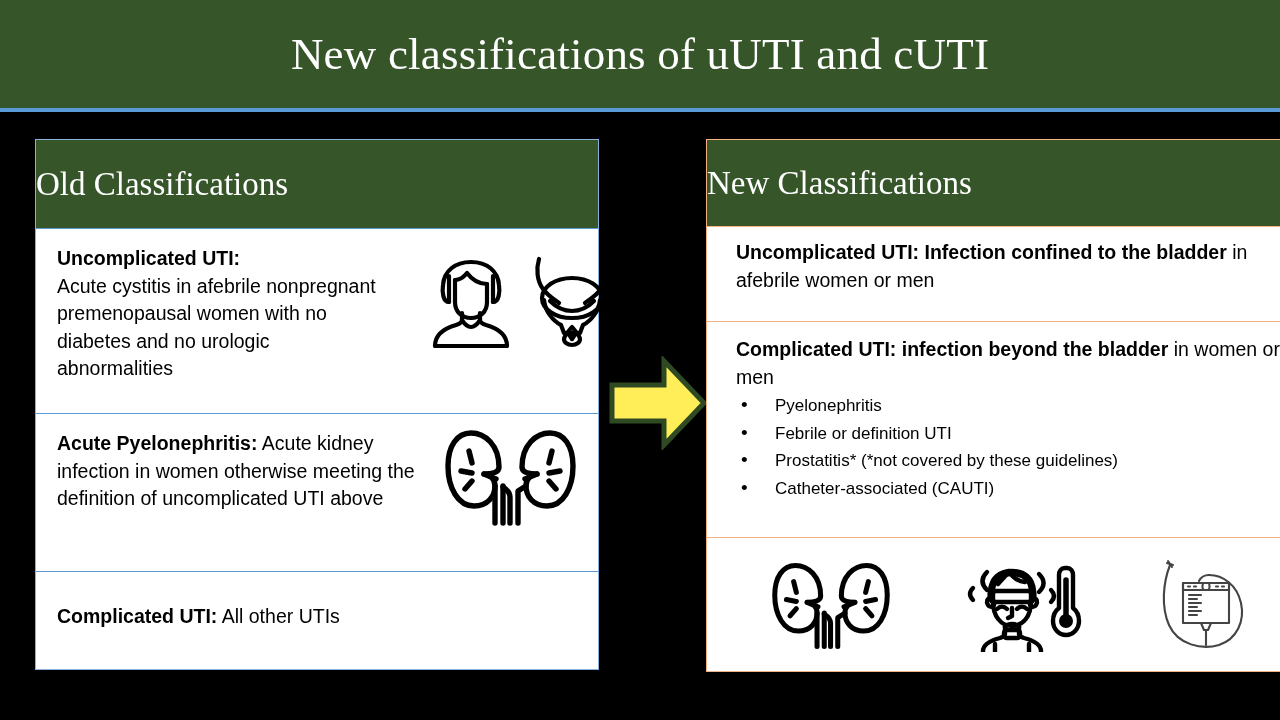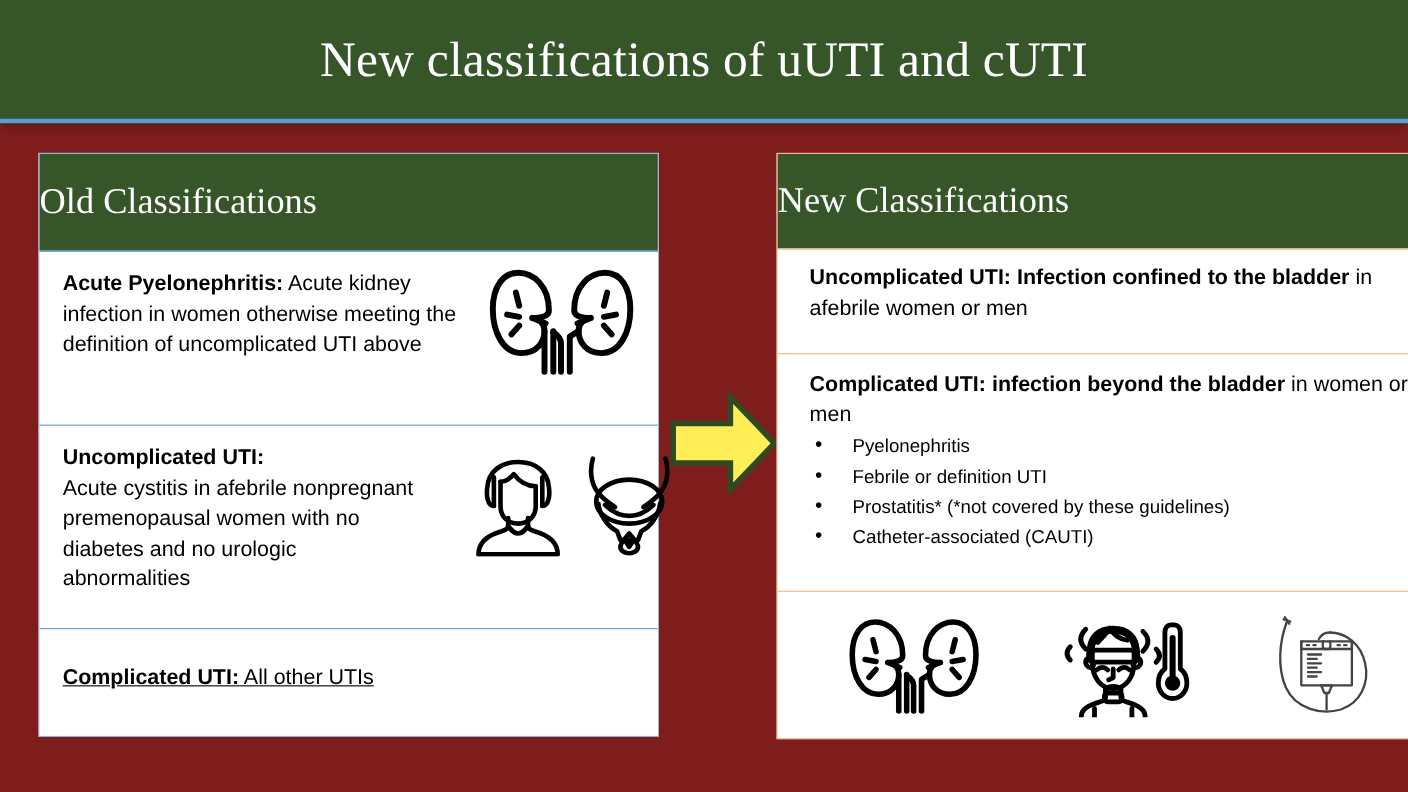--- a/index.html
+++ b/index.html
@@ -2,21 +2,21 @@
 <html><head>
 <meta charset="utf-8">
 <style>
   * { box-sizing: border-box; margin: 0; padding: 0; }
   html, body {
     width: 1280px; height: 720px;
     background: #ffffff;
     font-family: "Liberation Sans", sans-serif;
     overflow: hidden;
   }
-  .slide { position: relative; width: 1280px; height: 720px; background: #7f1d1d; }
+  .slide { position: relative; width: 1280px; height: 720px; background: #000000; }
 
   
   .title-banner {
     position: absolute; left: 0; top: 0; width: 1280px; height: 112px;
     background: #36562A;
     border-bottom: 4px solid #5B9BD5;
     box-shadow: 0 5px 7px -2px rgba(0,0,0,0.28);
     display: flex; align-items: center; justify-content: center;
   }
   .title-text {
@@ -95,20 +95,55 @@
 <div class="slide">
 
   <div class="title-banner">
     <div class="title-text">New classifications of uUTI and cUTI</div>
   </div>
 
   <div class="panel" id="left-panel">
 
     <div class="panel-head">
       <span class="panel-head-text">Old Classifications</span>
+    </div>
+
+    <div class="row" id="left-row-1">
+      <div class="left-pad" style="width:360px;">
+        <div class="cell-text">
+          <span class="b">Uncomplicated UTI:</span><br>
+          <span>Acute cystitis in afebrile nonpregnant premenopausal women with no diabetes and no urologic abnormalities</span>
+        </div>
+      </div>
+
+      <div class="icon-slot" style="left:393px; top:29px; width:84px; height:90px;">
+        <svg viewBox="0 0 84 90" width="84" height="90" fill="none" stroke="#000" stroke-width="4.2" stroke-linecap="round" stroke-linejoin="round">
+          <path d="M20 44 C14 44 13 34 14 27 C15 13 26 4 42 4 C58 4 69 13 70 27 C71 34 70 44 64 44"></path>
+          <path d="M26 22 C30 22 34 20 38 15 C44 23 52 26 58 26"></path>
+          <path d="M26 22 L26 44 C26 54 33 60 42 60 C51 60 58 54 58 44 L58 26"></path>
+          <path d="M20 44 L20 18"></path>
+            <path d="M64 44 L64 18"></path>
+          <path d="M33 55 L33 62 C33 65 30 66 27 67 C13 71 6 78 6 88 L78 88 C78 78 71 71 57 67 C54 66 51 65 51 62 L51 55"></path>
+          <path d="M33 62 C36 67 40 69 42 69 C44 69 48 67 51 62"></path>
+        </svg>
+      </div>
+
+      <div class="icon-slot" style="left:495px; top:24px; width:82px; height:98px;">
+        <svg viewBox="0 0 82 98" width="82" height="98" fill="none" stroke="#000" stroke-width="4.2" stroke-linecap="round" stroke-linejoin="round">
+          <path d="M8 6 C5 16 6 28 12 36 C17 43 24 47 28 50"></path>
+          <path d="M74 6 C77 16 76 28 70 36 C65 43 58 47 54 50"></path>
+          <ellipse cx="41" cy="45" rx="30" ry="20"></ellipse>
+          <path d="M13 47 C14 58 22 68 30 72 L33 80 L49 80 L52 72 C60 68 68 58 69 47"></path>
+          <path d="M19 48 C26 55 34 58 41 58 C48 58 56 55 63 48"></path>
+          <path d="M37 80 L41 86"></path>
+            <path d="M45 80 L41 86"></path>
+          <path d="M41 80 L41 84"></path>
+          <path d="M41 80 C36 86 33 89 33 92 C33 95.5 36.6 98 41 98 C45.4 98 49 95.5 49 92 C49 89 46 86 41 80 Z" transform="translate(0,-6)"></path>
+        </svg>
+      </div>
     </div>
 
     <div class="row" id="left-row-2">
       <div class="left-pad" style="width:395px;">
         <div class="cell-text">
           <span class="b">Acute Pyelonephritis:</span><span> Acute kidney infection in women otherwise meeting the definition of uncomplicated UTI above</span>
         </div>
       </div>
 
       <div class="icon-slot" style="left:407px; top:13px; width:135px; height:100px;">
@@ -124,57 +159,22 @@
           <path d="M26 24 L29 36"></path>
           <path d="M18 44 L29 46"></path>
           <path d="M22 62 L29 54"></path>
           <path d="M109 24 L106 36"></path>
           <path d="M117 44 L106 46"></path>
           <path d="M113 62 L106 54"></path>
         </svg>
       </div>
     </div>
 
-    <div class="row" id="left-row-1">
-      <div class="left-pad" style="width:360px;">
-        <div class="cell-text">
-          <span class="b">Uncomplicated UTI:</span><br>
-          <span>Acute cystitis in afebrile nonpregnant premenopausal women with no diabetes and no urologic abnormalities</span>
-        </div>
-      </div>
-
-      <div class="icon-slot" style="left:393px; top:29px; width:84px; height:90px;">
-        <svg viewBox="0 0 84 90" width="84" height="90" fill="none" stroke="#000" stroke-width="4.2" stroke-linecap="round" stroke-linejoin="round">
-          <path d="M20 44 C14 44 13 34 14 27 C15 13 26 4 42 4 C58 4 69 13 70 27 C71 34 70 44 64 44"></path>
-          <path d="M26 22 C30 22 34 20 38 15 C44 23 52 26 58 26"></path>
-          <path d="M26 22 L26 44 C26 54 33 60 42 60 C51 60 58 54 58 44 L58 26"></path>
-          <path d="M20 44 L20 18"></path>
-            <path d="M64 44 L64 18"></path>
-          <path d="M33 55 L33 62 C33 65 30 66 27 67 C13 71 6 78 6 88 L78 88 C78 78 71 71 57 67 C54 66 51 65 51 62 L51 55"></path>
-          <path d="M33 62 C36 67 40 69 42 69 C44 69 48 67 51 62"></path>
-        </svg>
-      </div>
-
-      <div class="icon-slot" style="left:495px; top:24px; width:82px; height:98px;">
-        <svg viewBox="0 0 82 98" width="82" height="98" fill="none" stroke="#000" stroke-width="4.2" stroke-linecap="round" stroke-linejoin="round">
-          <path d="M8 6 C5 16 6 28 12 36 C17 43 24 47 28 50"></path>
-          <path d="M74 6 C77 16 76 28 70 36 C65 43 58 47 54 50"></path>
-          <ellipse cx="41" cy="45" rx="30" ry="20"></ellipse>
-          <path d="M13 47 C14 58 22 68 30 72 L33 80 L49 80 L52 72 C60 68 68 58 69 47"></path>
-          <path d="M19 48 C26 55 34 58 41 58 C48 58 56 55 63 48"></path>
-          <path d="M37 80 L41 86"></path>
-            <path d="M45 80 L41 86"></path>
-          <path d="M41 80 L41 84"></path>
-          <path d="M41 80 C36 86 33 89 33 92 C33 95.5 36.6 98 41 98 C45.4 98 49 95.5 49 92 C49 89 46 86 41 80 Z" transform="translate(0,-6)"></path>
-        </svg>
-      </div>
-    </div>
-
     <div class="row" id="left-row-3">
-      <div class="left-pad" style="padding-top:31px;text-decoration:underline;">
+      <div class="left-pad" style="padding-top:31px;">
         <div class="cell-text">
           <span class="b">Complicated UTI:</span><span> All other UTIs</span>
         </div>
       </div>
     </div>
   </div>
 
   <div id="flow-arrow">
     <svg viewBox="0 0 100 94" width="100" height="94">
       <polygon points="4,29 56,29 56,5 96,47 56,89 56,65 4,65" fill="#FFEE58" stroke="#2F4A22" stroke-width="5" stroke-linejoin="miter"></polygon>

